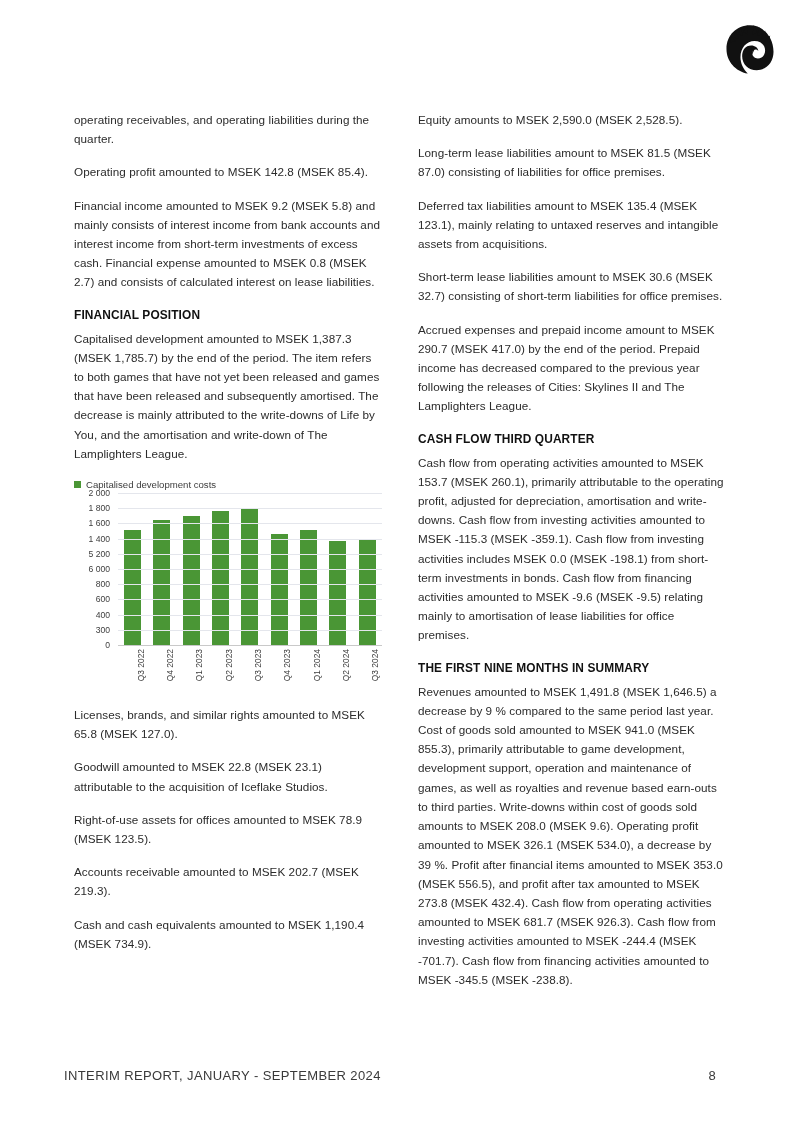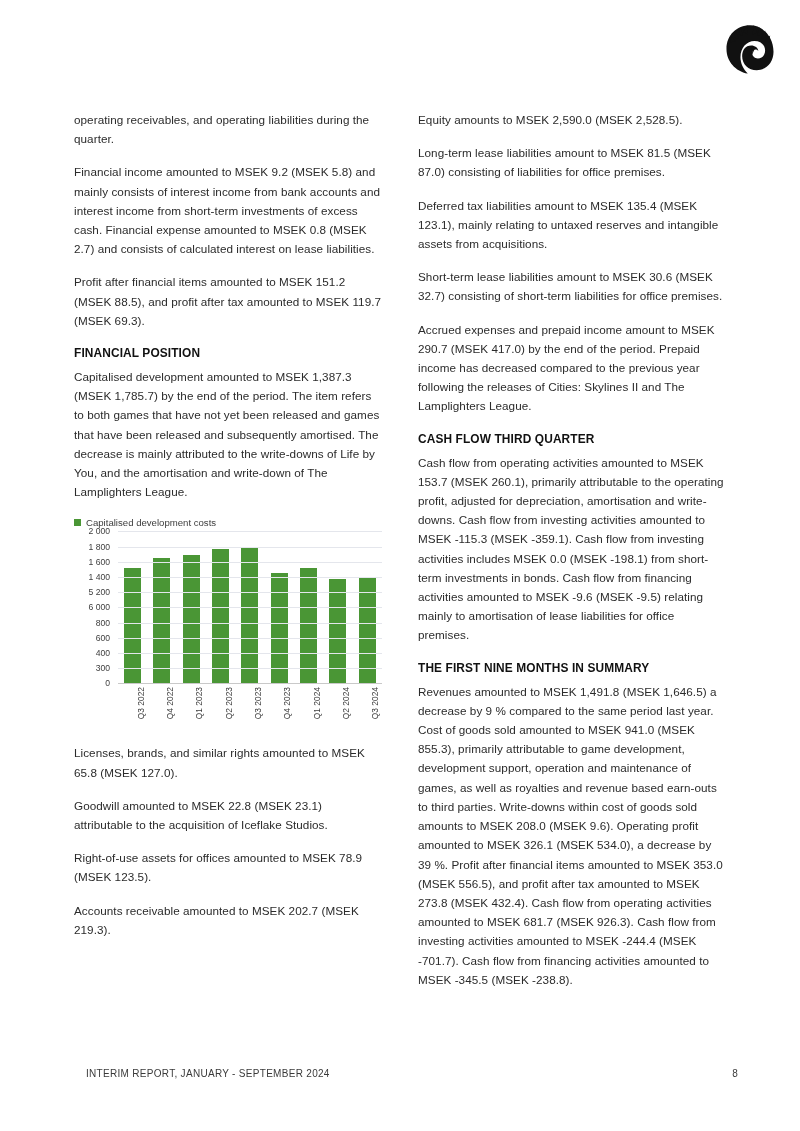--- a/index.html
+++ b/index.html
@@ -153,27 +153,27 @@
     color: #3d3d3d;
     white-space: nowrap;
     transform-origin: left top;
     transform: rotate(-90deg) translateX(-100%) translateY(50%);
     line-height: 1;
   }
 
   
   .footer {
     position: absolute;
-    left: 86px;
+    left: 64px;
     top: 1068px;
     width: 652px;
     display: flex;
     justify-content: space-between;
     align-items: baseline;
-    font-size: 10px;
+    font-size: 13px;
     letter-spacing: 0.03em;
     color: #3a3a3a;
   }
   .footer-title { text-transform: uppercase; }
 </style>
 </head>
 <body>
 
 <div class="page">
 
@@ -194,22 +194,22 @@
         <path d="M59 47 L53 60 L55 46 Z"></path>
       </g>
     </svg>
   </div>
 
   <div class="columns">
 
     <div class="col">
 
       <p class="body">operating receivables, and operating liabilities during the quarter.</p>
+      <p class="body">Operating profit amounted to MSEK 142.8 (MSEK 85.4).</p>
       <p class="body">Financial income amounted to MSEK 9.2 (MSEK 5.8) and mainly consists of interest income from bank accounts and interest income from short-term investments of excess cash. Financial expense amounted to MSEK 0.8 (MSEK 2.7) and consists of calculated interest on lease liabilities.</p>
-      <p class="body">Profit after financial items amounted to MSEK 151.2 (MSEK 88.5), and profit after tax amounted to MSEK 119.7 (MSEK 69.3).</p>
 
       <h2 class="section">FINANCIAL POSITION</h2>
       <p class="body">Capitalised development amounted to MSEK 1,387.3 (MSEK 1,785.7) by the end of the period. The item refers to both games that have not yet been released and games that have been released and subsequently amortised. The decrease is mainly attributed to the write-downs of Life by You, and the amortisation and write-down of The Lamplighters League.</p>
 
       <div class="chart-block">
         <div class="chart-legend">
           <span class="legend-swatch"></span>
           <span>Capitalised development costs</span>
         </div>
         <div class="plot-wrap">
@@ -278,20 +278,21 @@
                 <span>Q3 2024</span>
               </div>
             </div>
         </div>
       </div>
 
       <p class="body">Licenses, brands, and similar rights amounted to MSEK 65.8 (MSEK 127.0).</p>
       <p class="body">Goodwill amounted to MSEK 22.8 (MSEK 23.1) attributable to the acquisition of Iceflake Studios.</p>
       <p class="body">Right-of-use assets for offices amounted to MSEK 78.9 (MSEK 123.5).</p>
       <p class="body">Accounts receivable amounted to MSEK 202.7 (MSEK 219.3).</p>
+      <p class="body">Cash and cash equivalents amounted to MSEK 1,190.4 (MSEK 734.9).</p>
     </div>
 
     <div class="col">
       <p class="body">Equity amounts to MSEK 2,590.0 (MSEK 2,528.5).</p>
       <p class="body">Long-term lease liabilities amount to MSEK 81.5 (MSEK 87.0) consisting of liabilities for office premises.</p>
       <p class="body">Deferred tax liabilities amount to MSEK 135.4 (MSEK 123.1), mainly relating to untaxed reserves and intangible assets from acquisitions.</p>
       <p class="body">Short-term lease liabilities amount to MSEK 30.6 (MSEK 32.7) consisting of short-term liabilities for office premises.</p>
       <p class="body">Accrued expenses and prepaid income amount to MSEK 290.7 (MSEK 417.0) by the end of the period. Prepaid income has decreased compared to the previous year following the releases of Cities: Skylines II and The Lamplighters League.</p>
 
       <h2 class="section">CASH FLOW THIRD QUARTER</h2>

